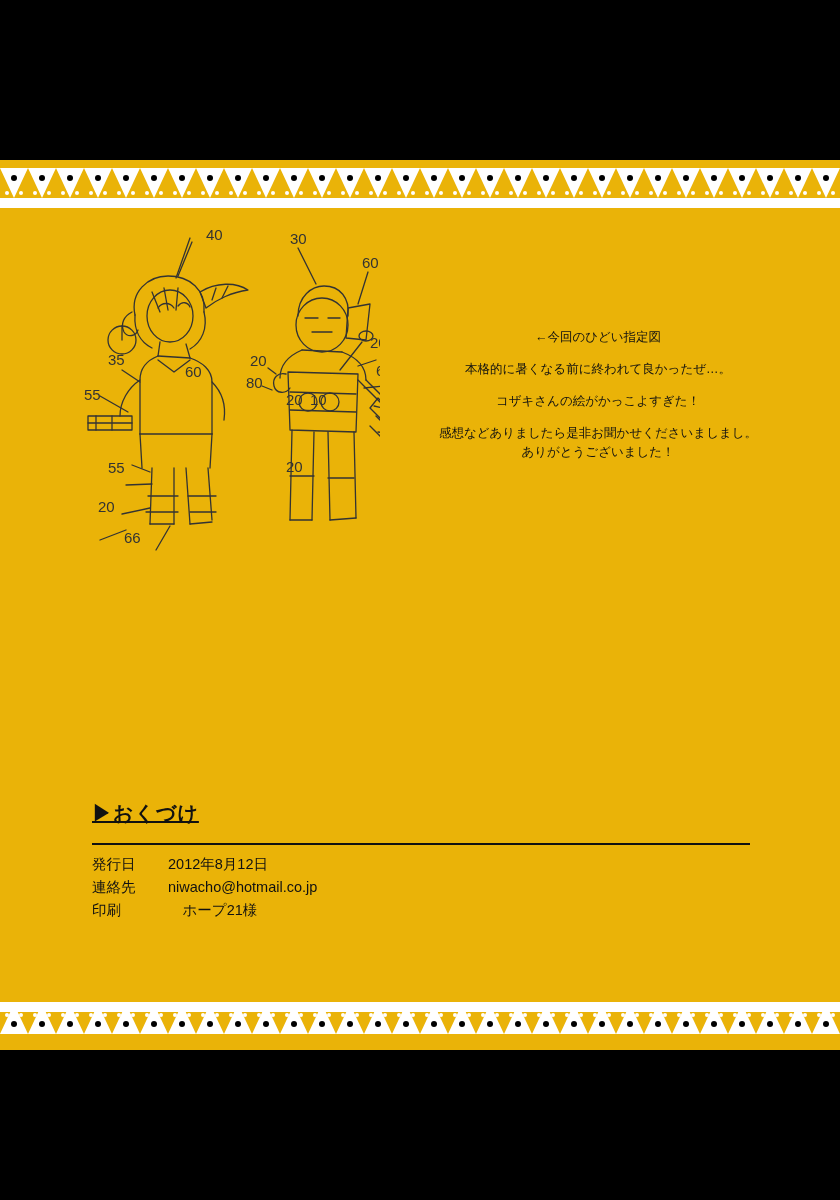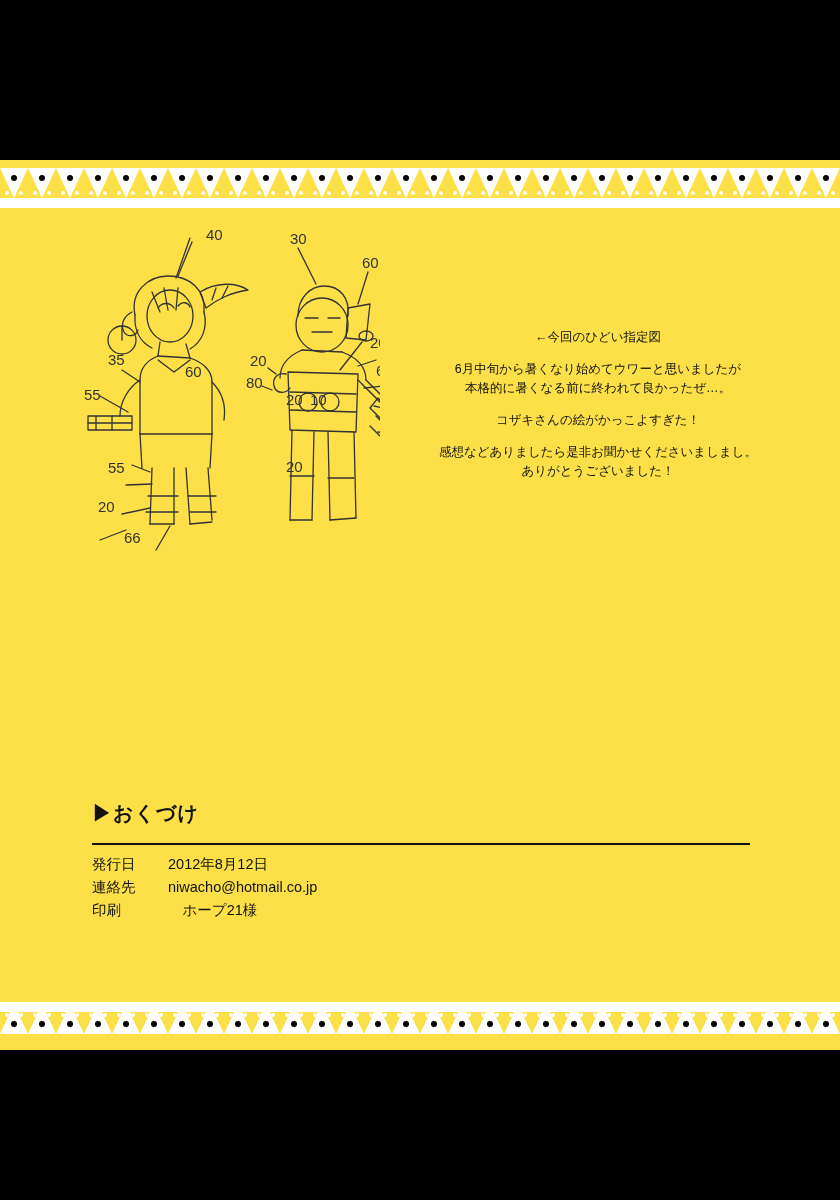--- a/index.html
+++ b/index.html
@@ -24,21 +24,21 @@
     height: 1200px;
     background: #000;
   }
 
   .paper {
     position: absolute;
     left: 0;
     top: 160px;
     width: 840px;
     height: 890px;
-    background: #fde047;
+    background: #eab308;
   }
 
   
   .lace {
     position: absolute;
     left: 0;
     width: 840px;
     height: 48px;
     overflow: hidden;
   }
@@ -152,20 +152,21 @@
 
   
   .colophon-title {
     position: absolute;
     left: 92px;
     top: 640px;
     font-size: 20px;
     font-weight: bold;
     color: #111;
     letter-spacing: 1px;
+    text-decoration: underline;
   }
   .colophon-rule {
     position: absolute;
     left: 92px;
     top: 683px;
     width: 658px;
     height: 2px;
     background: #111;
   }
   .colophon-table {
@@ -334,21 +335,20 @@
           <text x="340" y="188">30</text>
           <text x="344" y="216">80</text>
           <text x="246" y="252">20</text>
         </g>
       </svg>
     </div>
 
     <div class="notes">
       <div class="line">←今回のひどい指定図</div>
       <div class="gap"></div>
-      <div class="line">6月中旬から暑くなり始めてウワーと思いましたが</div>
       <div class="line">本格的に暑くなる前に終われて良かったぜ…。</div>
       <div class="gap"></div>
       <div class="line">コザキさんの絵がかっこよすぎた！</div>
       <div class="gap"></div>
       <div class="line">感想などありましたら是非お聞かせくださいましまし。</div>
       <div class="line">ありがとうございました！</div>
     </div>
 
     <div class="colophon-title">▶おくづけ</div>
     <div class="colophon-rule"></div>

